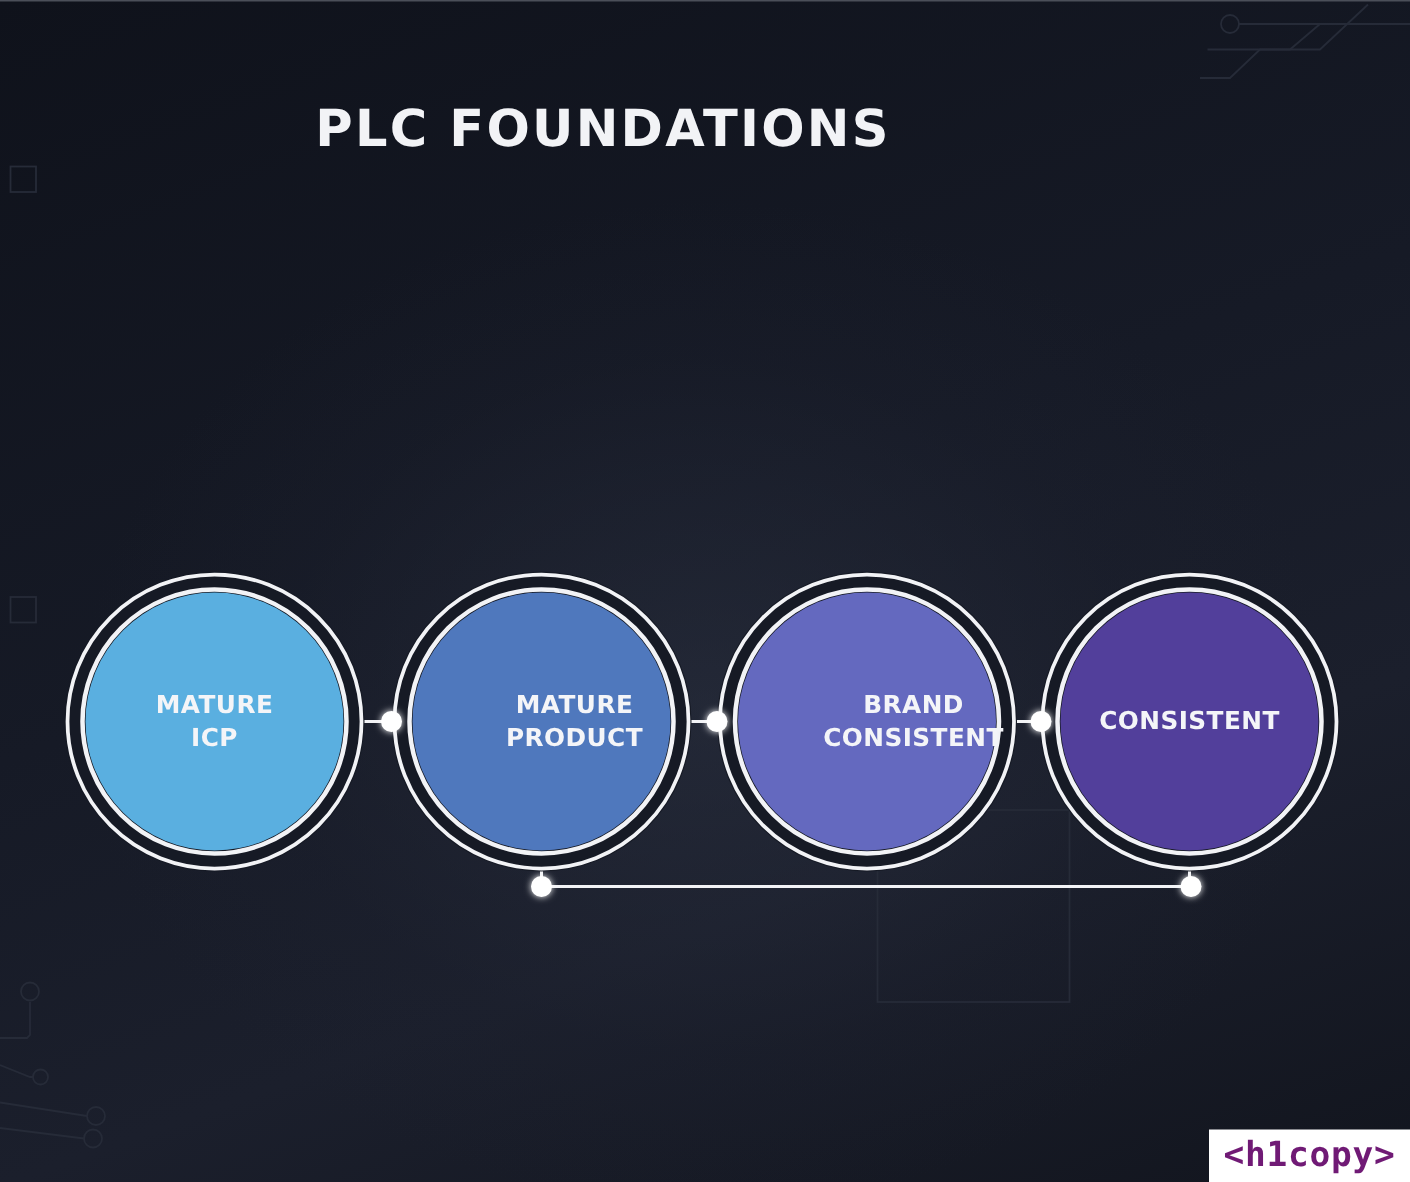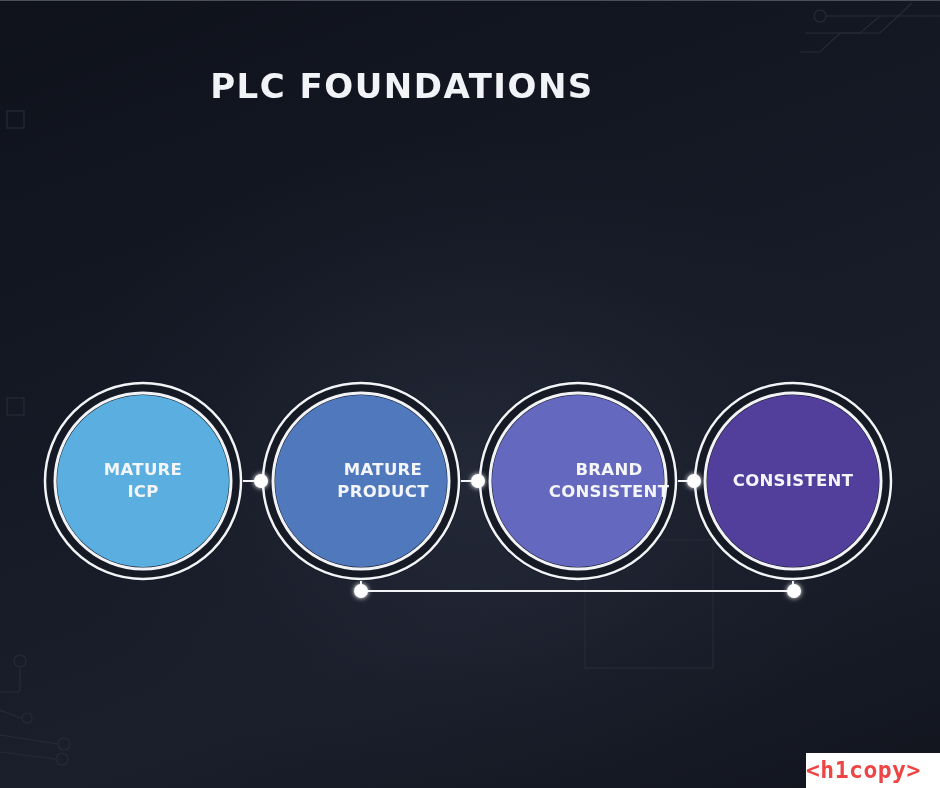--- a/index.html
+++ b/index.html
@@ -22,22 +22,22 @@
   }
   .diagram { position: absolute; left: 0; top: 0; width: 940px; height: 788px; }
   .node-label {
     position: absolute; width: 170px; text-align: center;
     color: #f4f5f8; font-weight: bold; font-size: 16.5px; line-height: 22px;
     letter-spacing: 0.3px; transform: translate(-50%, -50%);
   }
   .node-label span { display: block; }
   .logo {
     position: absolute; left: 806px; top: 753px; width: 134px; height: 35px;
-    background: #ffffff; color: #ef4444; font-weight: bold; font-size: 23px;
-    line-height: 35px; letter-spacing: 0.5px;
+    background: #ffffff; color: #701a75; font-weight: bold; font-size: 23px;
+    line-height: 35px; text-align: center; letter-spacing: 0.5px;
     font-family: "DejaVu Sans Mono", "Liberation Mono", monospace;
   }
 </style>
 </head>
 <body>
 
 <div class="bg"></div>
 <div class="topline"></div>
 
 <svg class="deco" width="940" height="788" viewBox="0 0 940 788">

